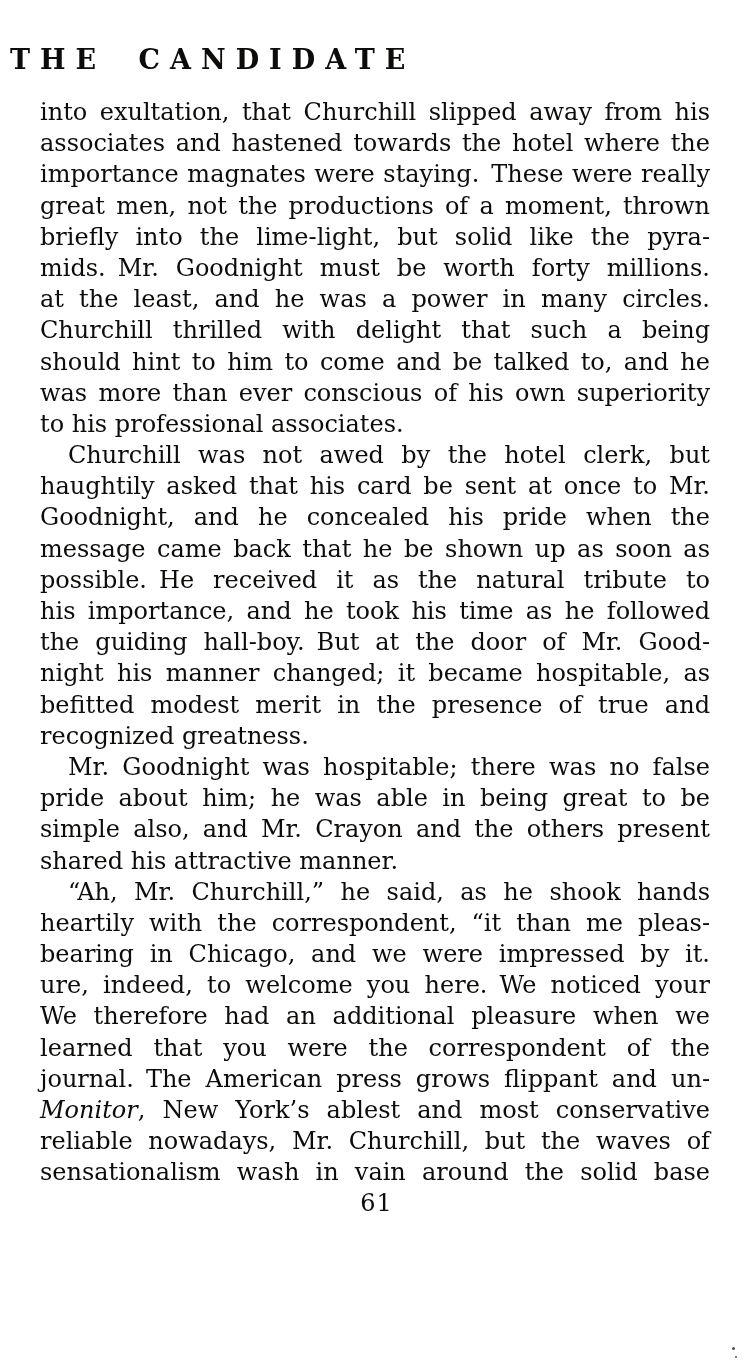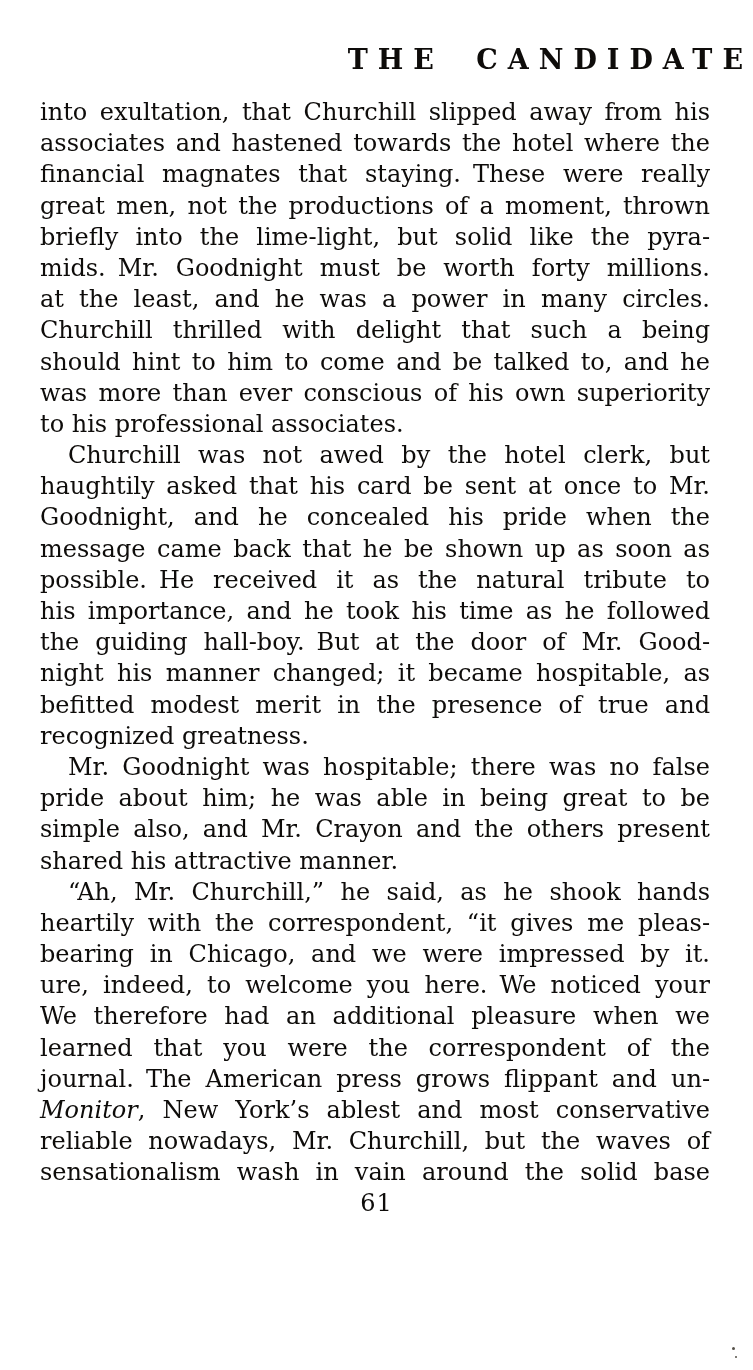--- a/index.html
+++ b/index.html
@@ -14,21 +14,21 @@
     background: #ffffff;
     color: #0e0c0a;
     font-family: "DejaVu Serif", "Liberation Serif", serif;
     overflow: hidden;
   }
   .title {
     position: absolute;
     top: 44px;
     left: 0;
     width: 100%;
-    text-align: right;
+    text-align: left;
     font-size: 27px;
     font-weight: bold;
     letter-spacing: 10px;
     word-spacing: 13px;
     padding-left: 10px;
     box-sizing: border-box;
     white-space: nowrap;
   }
   .body-text {
     position: absolute;
@@ -74,21 +74,21 @@
 </style>
 </head>
 <body>
 
 <div class="page">
   <div class="title">THE CANDIDATE</div>
 
   <div class="body-text">
       <div class="line">into exultation, that Churchill slipped away from his</div>
       <div class="line">associates and hastened towards the hotel where the</div>
-      <div class="line">financial magnates that staying. These were really</div>
+      <div class="line">importance magnates were staying. These were really</div>
       <div class="line">great men, not the productions of a moment, thrown</div>
       <div class="line">briefly into the lime-light, but solid like the pyra-</div>
       <div class="line">mids. Mr. Goodnight must be worth forty millions.</div>
       <div class="line">at the least, and he was a power in many circles.</div>
       <div class="line">Churchill thrilled with delight that such a being</div>
       <div class="line">should hint to him to come and be talked to, and he</div>
       <div class="line">was more than ever conscious of his own superiority</div>
       <div class="line no-just">to his professional associates.</div>
       <div class="line indent">Churchill was not awed by the hotel clerk, but</div>
       <div class="line">haughtily asked that his card be sent at once to Mr.</div>
@@ -98,21 +98,21 @@
       <div class="line">his importance, and he took his time as he followed</div>
       <div class="line">the guiding hall-boy. But at the door of Mr. Good-</div>
       <div class="line">night his manner changed; it became hospitable, as</div>
       <div class="line">befitted modest merit in the presence of true and</div>
       <div class="line no-just">recognized greatness.</div>
       <div class="line indent">Mr. Goodnight was hospitable; there was no false</div>
       <div class="line">pride about him; he was able in being great to be</div>
       <div class="line">simple also, and Mr. Crayon and the others present</div>
       <div class="line no-just">shared his attractive manner.</div>
       <div class="line indent">“Ah, Mr. Churchill,” he said, as he shook hands</div>
-      <div class="line">heartily with the correspondent, “it gives me pleas-</div>
+      <div class="line">heartily with the correspondent, “it than me pleas-</div>
       <div class="line">bearing in Chicago, and we were impressed by it.</div>
       <div class="line">ure, indeed, to welcome you here. We noticed your</div>
       <div class="line">We therefore had an additional pleasure when we</div>
       <div class="line">learned that you were the correspondent of the</div>
       <div class="line">journal. The American press grows flippant and un-</div>
       <div class="line"><span class="italic">Monitor</span><span>, New York’s ablest and most conservative</span></div>
       <div class="line">reliable nowadays, Mr. Churchill, but the waves of</div>
       <div class="line">sensationalism wash in vain around the solid base</div>
     </div>
 

